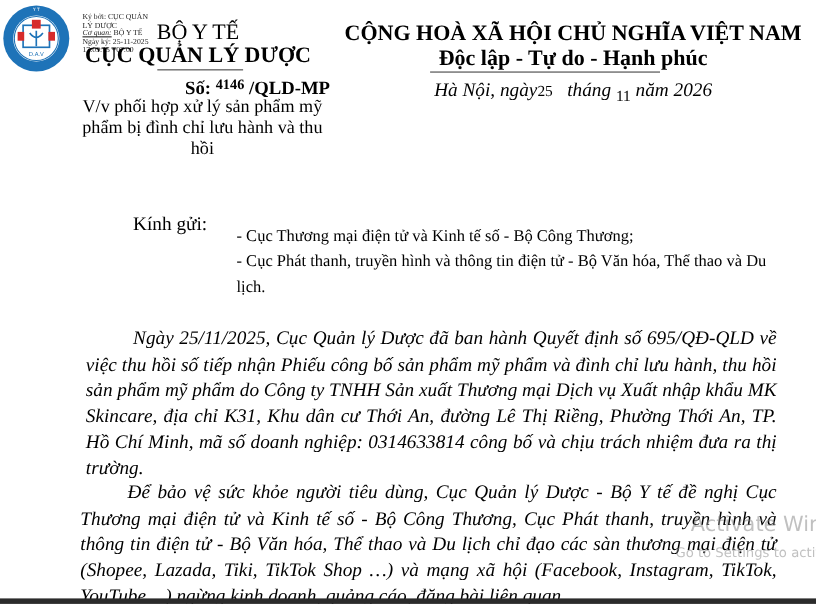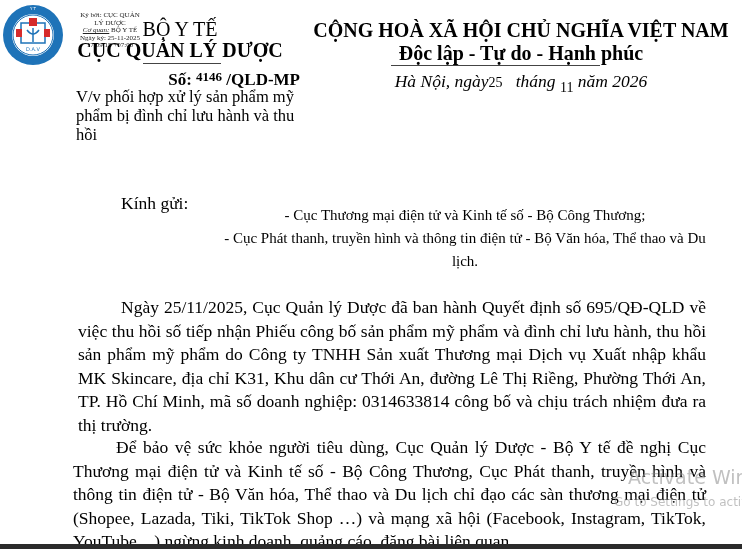--- a/index.html
+++ b/index.html
@@ -1,45 +1,45 @@
 <!DOCTYPE html>
 <html><head>
 <meta charset="utf-8">
 <style>
   html, body { margin: 0; padding: 0; }
   body {
     width: 742px; height: 549px; overflow: hidden; position: relative;
     background: #ffffff; color: #000;
     font-family: "Liberation Serif", "DejaVu Serif", serif;
   }
-  .abs { position: absolute; text-align: center; }
+  .abs { position: absolute; }
   
   .logo { left: 2px; top: 4px; width: 62px; height: 62px; }
   .sig { left: 75px; top: 12px; width: 70px; font-size: 7px; line-height: 7.6px; color: #222; }
   .sig .it { font-style: italic; text-decoration: underline; }
   .agency-top { left: 60px; top: 18px; width: 240px; text-align: center; font-size: 20px; line-height: 22px; }
   .agency-name { left: 60px; top: 38px; width: 240px; text-align: center; font-size: 20px; line-height: 24px; font-weight: bold; }
   .agency-line { left: 143px; top: 63px; width: 78px; height: 1px; background: #444; }
   .docno { left: 60px; top: 67px; width: 240px; text-align: right; font-size: 17px; line-height: 20px; font-weight: bold; }
   .docno .num { font-size: 13px; vertical-align: 4px; }
-  .subject { left: 76px; top: 87px; width: 240px; text-align: left; font-size: 16.5px; line-height: 19px; }
+  .subject { left: 64px; top: 87px; width: 240px; text-align: center; font-size: 16.5px; line-height: 19px; }
 
   .nation { left: 300px; top: 18px; width: 442px; text-align: center; font-size: 20px; line-height: 24px; font-weight: bold; }
   .motto { left: 300px; top: 41px; width: 442px; text-align: center; font-size: 20px; line-height: 24px; font-weight: bold; }
   .motto-line { left: 391px; top: 65px; width: 209px; height: 1px; background: #444; }
   .dateline { left: 300px; top: 70px; width: 442px; text-align: center; font-size: 17.5px; line-height: 22px; font-style: italic; }
   .dateline .n { font-style: normal; font-size: 14px; }
   .dateline .n.low { vertical-align: -5px; }
 
   .kinhgui { left: 121px; top: 192px; font-size: 17.5px; line-height: 22px; }
   .recip { left: 215px; top: 204px; width: 500px; font-size: 15px; line-height: 23px; }
   .recip p { margin: 0; }
 
   .body { left: 78px; width: 628px; font-size: 17.5px; line-height: 23.5px; text-align: justify; }
-  .body p { margin: 0; text-indent: 43px; }
+  .body p { margin: 0; text-indent: 43px; font-style: italic; }
   .p1 { top: 296px; }
   .p2 { top: 436px; left: 73px; width: 633px; }
 
   .watermark1 { left: 628px; top: 466px; font-family: "DejaVu Sans", sans-serif; font-size: 19px; color: rgba(140,140,140,0.55); white-space: nowrap; }
   .watermark2 { left: 614px; top: 495px; font-family: "DejaVu Sans", sans-serif; font-size: 12px; color: rgba(140,140,140,0.55); white-space: nowrap; }
   .taskbar { left: 0; top: 544px; width: 742px; height: 5px; background: #2b2b2b; }
 </style>
 </head>
 <body>
 

